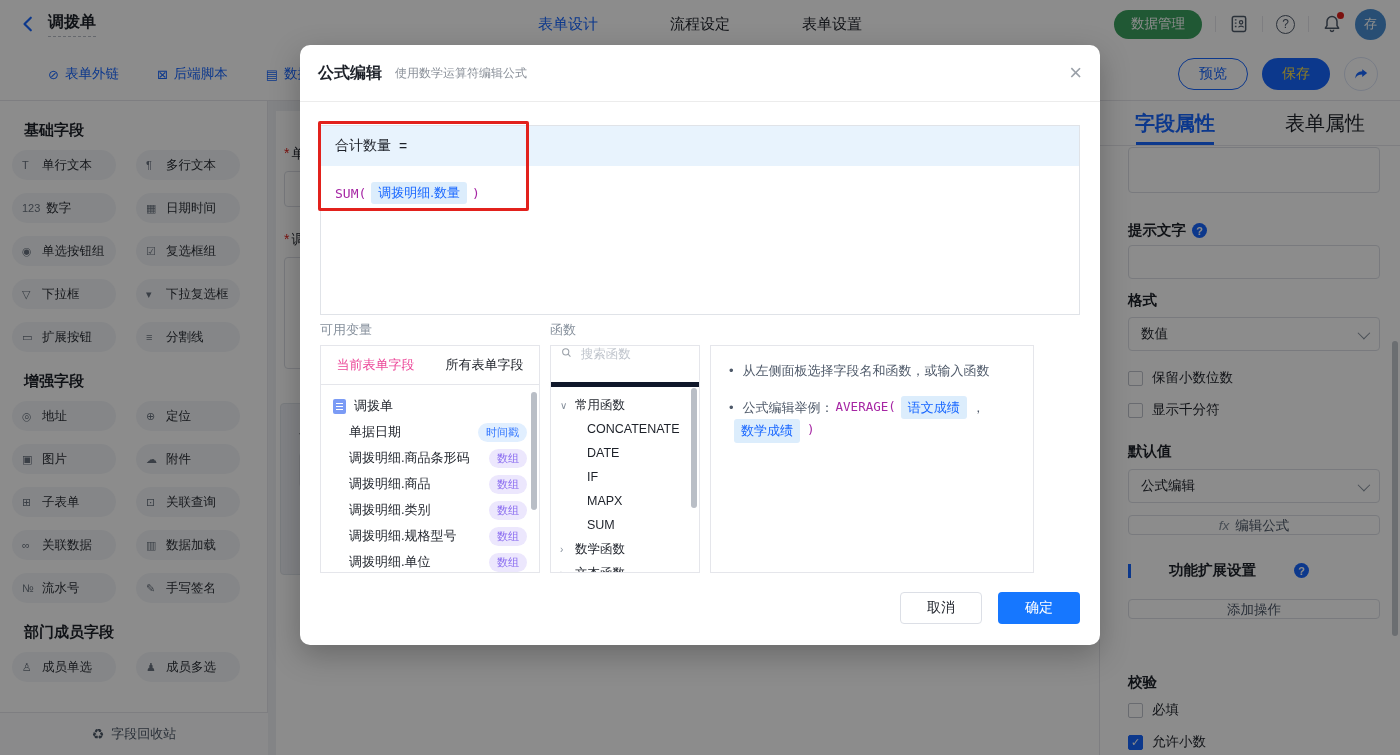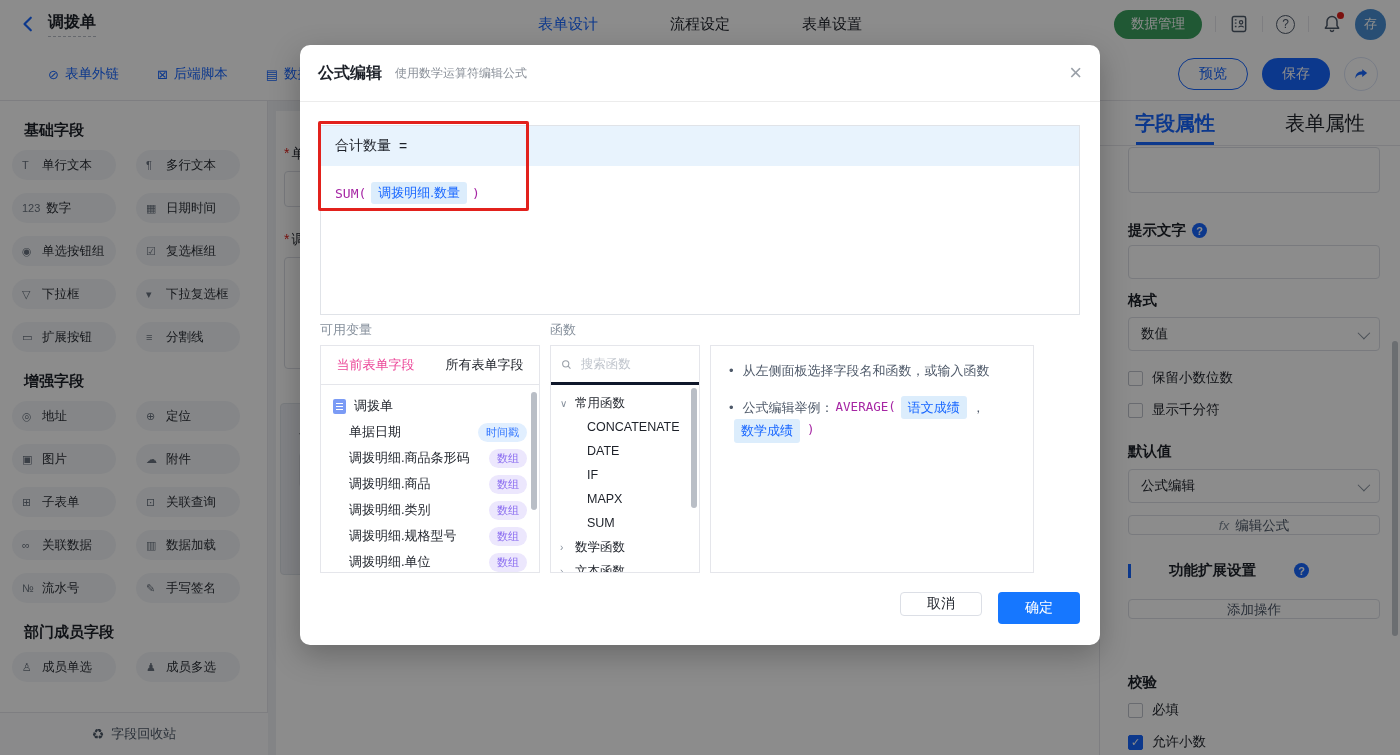--- a/index.html
+++ b/index.html
@@ -23,21 +23,21 @@
   .bell-dot{position:absolute;top:-2px;right:-2px;width:7px;height:7px;border-radius:50%;background:#e0201c;}
   .avatar{width:31px;height:31px;border-radius:50%;background:#4a8fd3;color:#fff;display:inline-flex;align-items:center;justify-content:center;font-size:13px;cursor:pointer;}
 
   
   .toolbar{position:absolute;top:48px;left:0;right:0;height:52px;background:#fff;border-bottom:1px solid #e5e6eb;display:flex;align-items:center;z-index:1;}
   .tool-links{display:flex;gap:38px;margin-left:48px;}
   .tool-link{display:inline-flex;align-items:center;gap:6px;color:#1766ff;font-size:13.5px;cursor:pointer;}
   .tl-glyph{font-style:normal;font-size:13px;}
   .tool-actions{position:absolute;right:22px;display:flex;align-items:center;gap:14px;}
   .btn-preview{height:32px;padding:0 20px;border-radius:16px;border:1px solid #1766ff;background:#fff;color:#1766ff;font-size:14px;cursor:pointer;font-family:inherit;}
-  .btn-save{height:32px;padding:0 20px;border-radius:16px;border:none;background:#1766ff;color:#ffffff;font-size:14px;cursor:pointer;font-family:inherit;}
+  .btn-save{height:32px;padding:0 20px;border-radius:16px;border:none;background:#1766ff;color:#fde047;font-size:14px;cursor:pointer;font-family:inherit;}
   .btn-share{width:32px;height:32px;border-radius:50%;border:1px solid #dbe3f5;background:#fff;display:inline-flex;align-items:center;justify-content:center;cursor:pointer;}
 
   
   .fields{position:absolute;top:101px;left:0;width:268px;bottom:0;background:#fff;border-right:1px solid #e5e6eb;overflow:hidden;padding:0 0 42px 0;box-sizing:border-box;}
   .fsec{padding:0 12px;}
   .fsec h3{font-size:15px;font-weight:bold;margin:20px 0 10px 12px;color:#1d2129;}
   .pills{display:flex;flex-wrap:wrap;gap:13px 20px;}
   .pill{width:104px;height:30px;border-radius:16px;background:#f3f5f8;display:flex;align-items:center;padding-left:10px;box-sizing:border-box;font-size:12.5px;color:#2b2f36;cursor:grab;white-space:nowrap;}
   .pill i{font-style:normal;color:#6b7480;font-size:11px;margin-right:6px;min-width:14px;}
   .pill-stub{width:104px;height:12px;border-radius:10px 10px 0 0;background:#f3f5f8;}
@@ -99,34 +99,34 @@
   .var-tab.on{color:#ec4899;}
   .tree{padding-top:8px;}
   .tree-form{display:flex;align-items:center;gap:8px;height:26px;padding-left:12px;font-size:13px;cursor:pointer;}
   .doc-ic{width:13px;height:15px;background:#7b9bf5;border-radius:2px;position:relative;}
   .doc-ic::after{content:"";position:absolute;left:3px;top:4px;width:7px;height:1.5px;background:#fff;box-shadow:0 3px 0 #fff,0 6px 0 #fff;}
   .tree-row{display:flex;align-items:center;justify-content:space-between;height:26px;padding:0 12px 0 28px;font-size:13px;cursor:pointer;}
   .badge{font-size:11px;padding:2px 8px;border-radius:10px;white-space:nowrap;}
   .badge.blue{background:#e1efff;color:#3377ff;}
   .badge.purple{background:#ece7fd;color:#8a6cf0;}
   .mini-scroll{position:absolute;right:2px;width:6px;background:#b9bec6;border-radius:3px;}
-  .fn-search{height:36px;border-bottom:3px solid #0f172a;display:flex;align-items:center;gap:7px;padding:0 10px;}
+  .fn-search{height:36px;border-bottom:5px solid #0f172a;display:flex;align-items:flex-start;gap:7px;padding:0 10px;}
   .fn-search input{border:none;outline:none;width:100%;font-size:12.5px;font-family:inherit;color:#1d2129;}
   .fn-search input::placeholder{color:#bfc4cc;}
   .fn-list{padding-top:6px;}
   .fn-row{height:24px;display:flex;align-items:center;font-size:12.5px;color:#1d2129;cursor:pointer;}
   .fn-row.group{padding-left:9px;gap:5px;}
   .fn-row.fn{padding-left:26px;}
   .fn-chev{color:#86909c;font-size:10px;width:10px;}
   .tips{padding:15px 18px;font-size:13px;color:#4e5969;line-height:1.5;}
   .tip-row{display:flex;margin-bottom:15px;align-items:center;flex-wrap:wrap;}
   .tip-row::before{content:"•";margin-right:9px;color:#4e5969;}
   .tip-fn{color:#a626a4;font-family:"DejaVu Sans Mono",monospace;font-size:12.5px;margin-left:2px;}
   .m-foot{position:absolute;left:0;right:20px;top:547px;display:flex;justify-content:flex-end;gap:16px;}
-  .btn-cancel{width:82px;height:24px;border:1px solid #dcdfe6;border-radius:4px;background:#fff;font-size:14px;color:#1d2129;cursor:pointer;font-family:inherit;}
+  .btn-cancel{width:82px;height:32px;border:1px solid #dcdfe6;border-radius:4px;background:#fff;font-size:14px;color:#1d2129;cursor:pointer;font-family:inherit;}
   .btn-ok{width:82px;height:32px;border:none;border-radius:4px;background:#1677ff;font-size:14px;color:#fff;cursor:pointer;font-family:inherit;}
 </style>
 </head>
 <body>
 
 <div class="app">
 
   <header class="topbar">
     <div class="tb-left">
       <svg class="back-ic" viewBox="0 0 20 20">

